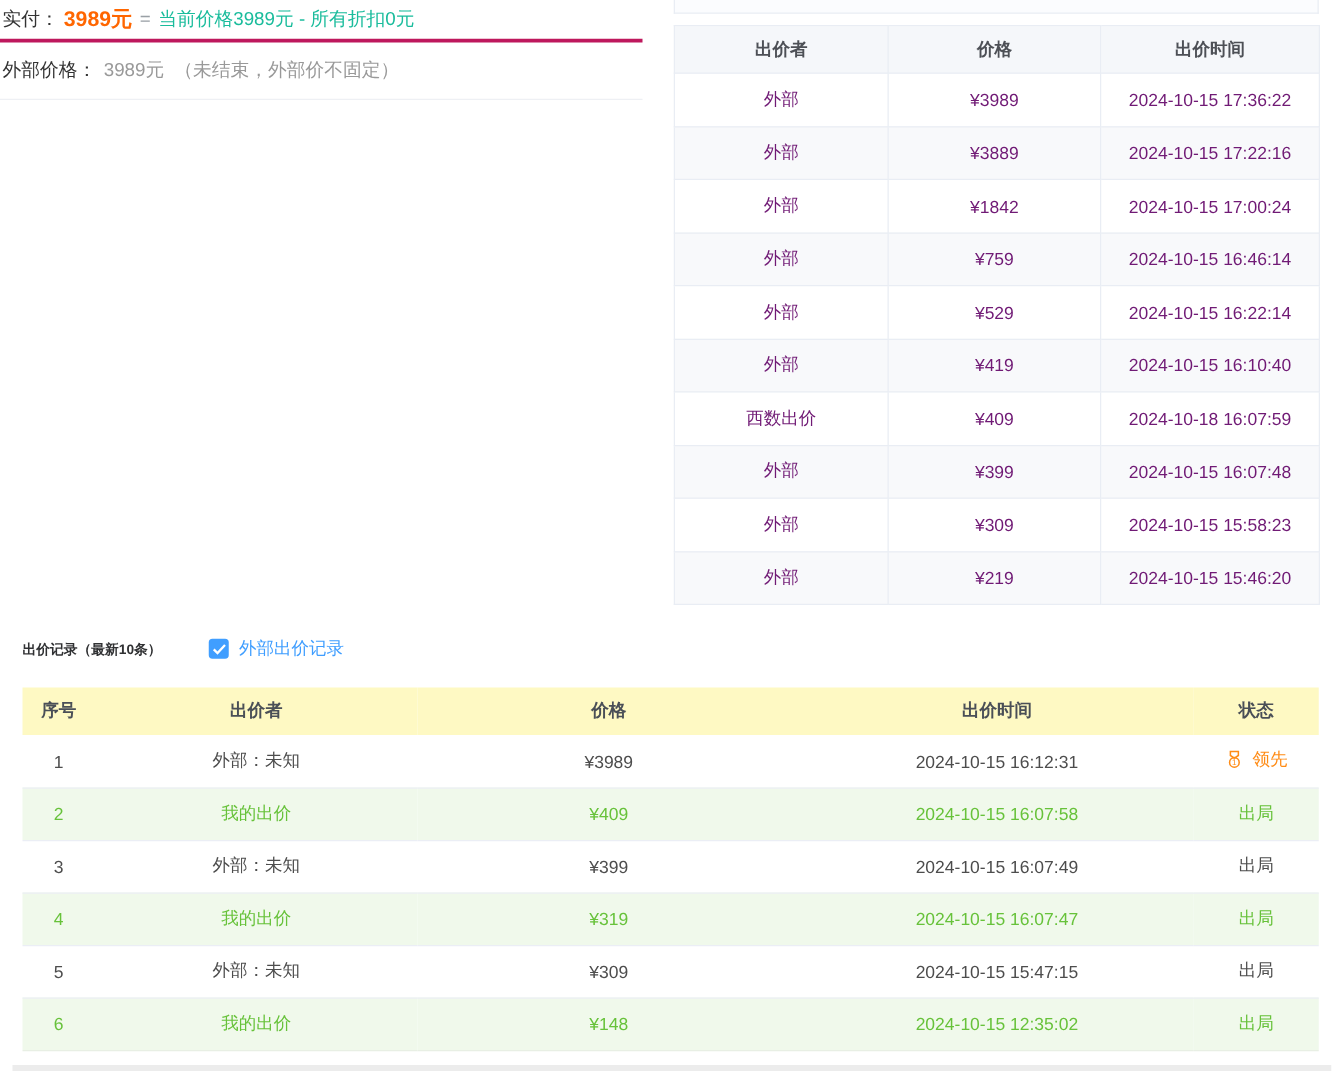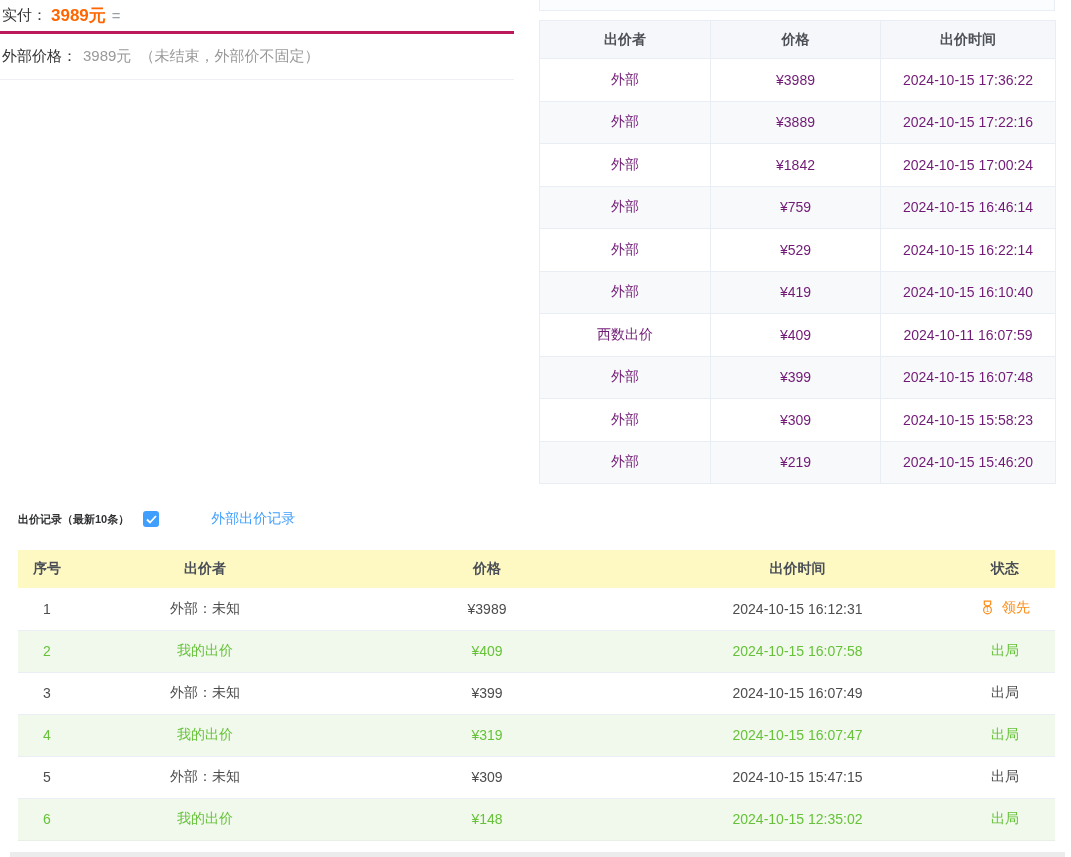--- a/index.html
+++ b/index.html
@@ -21,21 +21,21 @@
   .cutoff-box { position:absolute; left:539px; top:0; width:516px; height:11px; background:#fbfcfe; border:1px solid #e9edf4; border-top:none; }
   .bid-history-table { position:absolute; left:539px; top:20px; width:516px; border-collapse:collapse; table-layout:fixed; font-size:14px; }
   .bid-history-table th, .bid-history-table td { border:1px solid #e9edf4; text-align:center; }
   .bid-history-table th { background:#f5f7fa; color:#4d5056; font-weight:bold; height:38px; }
   .bid-history-table td { color:#701a75; height:42.5px; background:#fff; }
   .bid-history-table tbody tr:nth-of-type(even) td { background:#f8f9fb; }
 
   
   .records-head { position:absolute; left:18px; top:504px; height:30px; display:flex; align-items:center; }
   .records-title { font-size:11px; font-weight:bold; color:#303133; }
-  .records-checkbox-wrap { display:flex; align-items:center; margin-left:14px; cursor:pointer;gap:44px; }
+  .records-checkbox-wrap { display:flex; align-items:center; margin-left:38px; cursor:pointer; }
   .checkbox { width:16px; height:16px; border-radius:3px; background:var(--primary-blue,#409eff); display:flex; align-items:center; justify-content:center; }
   .checkbox svg { display:block; }
   .checkbox-label { color:var(--primary-blue,#409eff); font-size:14px; margin-left:8px; }
 
   .records-table { position:absolute; left:18px; top:550px; width:1037px; border-collapse:collapse; table-layout:fixed; font-size:14px; }
   .records-table th { background:#fef9c3; color:#4a4f57; font-weight:bold; height:38px; text-align:center; }
   .records-table td { color:#4d4d4d; height:42px; text-align:center; }
   .records-table tbody tr:nth-of-type(n+2) td { border-top:1px solid #ebeef5; }
   .records-table tbody tr:last-child td { border-bottom:1px solid #e8efe4; }
   .records-table tr.mine-row td { background:var(--success-bg,#f0f9eb); color:var(--success-green,#67c23a); }
@@ -47,20 +47,21 @@
 </head>
 <body>
 
 <div class="screen">
 
   <div class="pay-block">
     <div class="pay-line1">
       <span>实付：</span>
       <span class="pay-amount">3989元</span>
       <span class="pay-equals">=</span>
+      <span class="pay-breakdown">当前价格3989元 - 所有折扣0元</span>
     </div>
     <div class="pay-line2">
       <span class="pay-ext-label">外部价格：</span>
       <span class="pay-ext-value">3989元</span>
       <span class="pay-ext-note">（未结束，外部价不固定）</span>
     </div>
   </div>
 
   <div class="cutoff-box"></div>
 
@@ -111,21 +112,21 @@
 
         <tr>
           <td>外部</td>
           <td>¥419</td>
           <td>2024-10-15 16:10:40</td>
         </tr>
 
         <tr>
           <td>西数出价</td>
           <td>¥409</td>
-          <td>2024-10-11 16:07:59</td>
+          <td>2024-10-18 16:07:59</td>
         </tr>
 
         <tr>
           <td>外部</td>
           <td>¥399</td>
           <td>2024-10-15 16:07:48</td>
         </tr>
 
         <tr>
           <td>外部</td>

